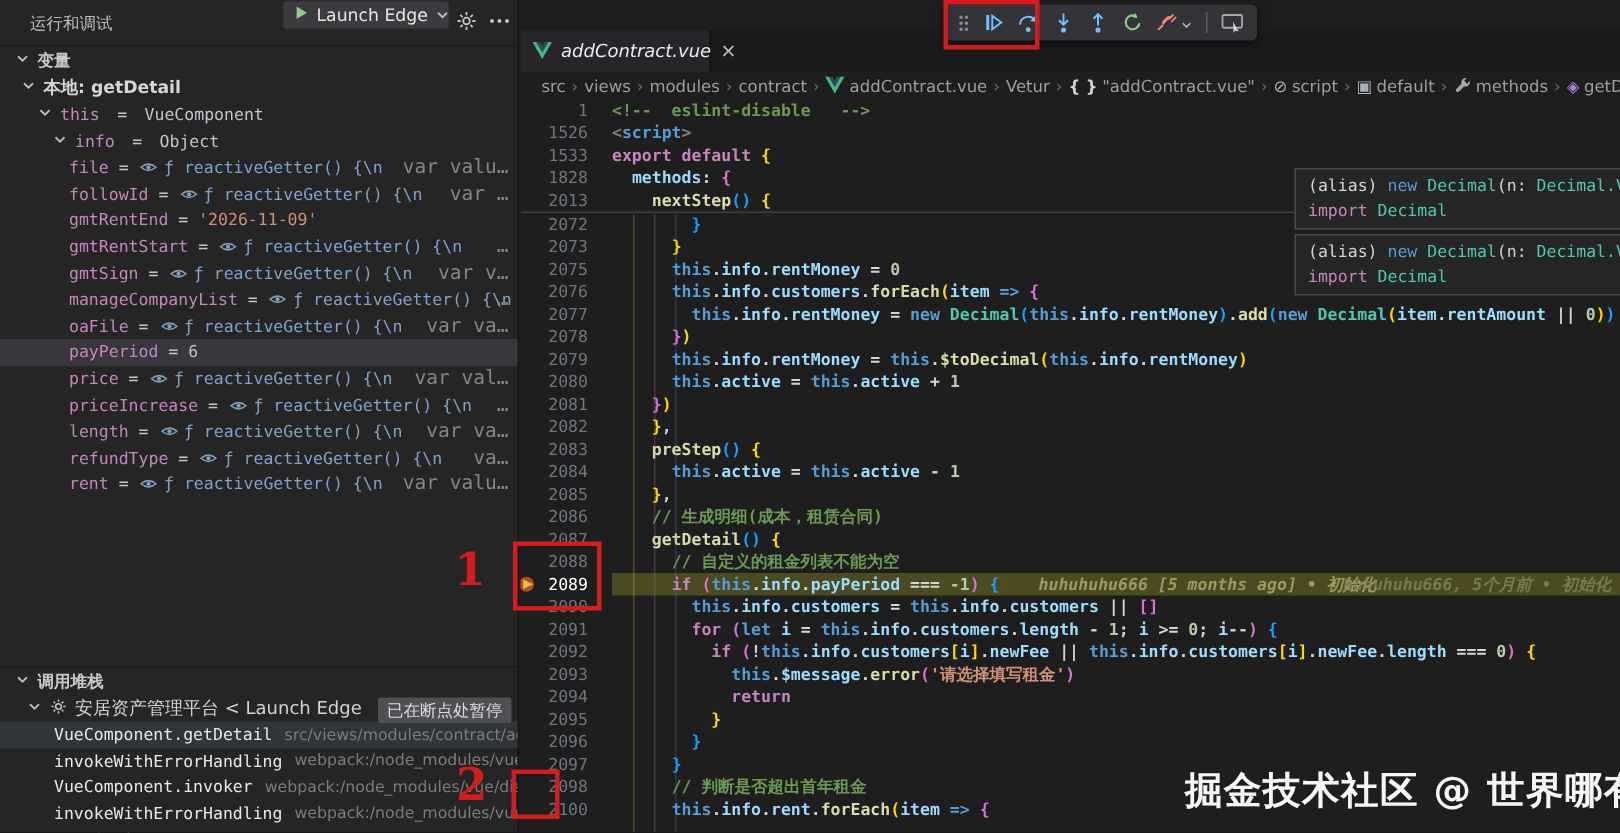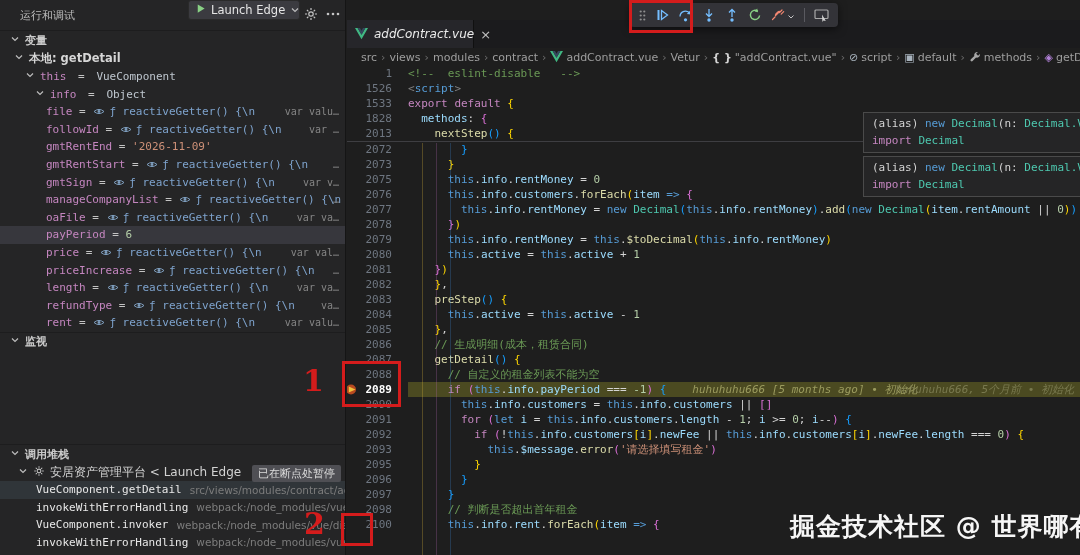--- a/index.html
+++ b/index.html
@@ -21,21 +21,21 @@
   .trow.scope{padding-left:14px;font-family:"DejaVu Sans",sans-serif;font-weight:bold;font-size:11.5px;color:#d6d6d6;}
   .trow.t1{padding-left:25px;}
   .trow.t2{padding-left:35px;}
   .vname{color:#c586c0;}
   .veq{color:#c4c4c4;white-space:pre;}
   .vobj{color:#bfc7cf;}
   .vrow{position:relative;height:17.6px;display:flex;align-items:center;padding-left:46px;
         font-family:"DejaVu Sans Mono",monospace;font-size:11px;white-space:nowrap;overflow:hidden;}
   .vrow.sel{background:#37373d;}
   .vfn{color:#7ea3cd;}
-  .vtail{position:absolute;right:6px;color:#858585;font-size:10px;}
+  .vtail{position:absolute;right:6px;color:#858585;font-size:13px;}
   .vval-num{color:#b5cea8;}
   .vval-str{color:#ce9178;}
   .eye{display:inline-flex;margin:0 4px 0 1px;}
   #watch-body{height:96px;}
   #callstack-block{position:absolute;top:444px;left:0;right:0;}
   .sessionrow{position:relative;height:18px;display:flex;align-items:center;gap:5px;padding-left:18px;font-size:12px;color:#d3d3d3;white-space:nowrap;}
   .badge{position:absolute;right:4px;top:2px;background:#4f4f54;color:#dddddd;font-size:11px;padding:1px 6px;border-radius:2px;}
   .frow{height:17.5px;display:flex;align-items:center;gap:8px;padding-left:36px;white-space:nowrap;overflow:hidden;}
   .frow.active{background:#303539;}
   .ffn{font-family:"DejaVu Sans Mono",monospace;font-size:11px;color:#e8e8e8;}
@@ -51,22 +51,22 @@
   .crumb-sep{color:#6d6d6d;margin:0 4px;}
   .ci{display:inline-flex;align-items:center;font-size:11px;}
   .ci-braces{color:#d4d4d4;font-weight:bold;}
   .ci-module,.ci-default{color:#a8b3bd;}
   .ci-method{color:#b180d7;}
   .code{position:absolute;top:46px;left:0;right:0;bottom:0;font-family:"DejaVu Sans Mono",monospace;font-size:11px;line-height:15px;overflow:hidden;}
   .sticky{border-bottom:1px solid #3e3e42;}
   .cline{display:flex;height:15px;}
   .gut{width:61px;flex:none;position:relative;}
   .lnum{position:absolute;right:16px;top:0;color:#6e7681;}
-  .gut.curg .lnum{color:#ffffff;font-weight:bold;}
-  .ltext{flex:1;white-space:pre;position:relative;overflow:hidden;}
+  .gut.curg .lnum{color:#ffffff;font-weight:normal;}
+  .ltext{flex:1;white-space:pre;position:relative;overflow:hidden;font-weight:bold;}
   .ltext.cur{background:#4b4a21;}
   .t-pl{color:#d4d4d4}.t-kw{color:#c586c0}.t-kb{color:#569cd6}.t-fn{color:#dcdcaa}
   .t-pr{color:#9cdcfe}.t-st{color:#ce9178}.t-nu{color:#b5cea8}.t-cl{color:#4ec9b0}
   .t-cm{color:#6a9955}.t-b1{color:#ffd700}.t-b2{color:#da70d6}.t-b3{color:#179fff}.t-tg{color:#808080}
   .blame1{color:#9a9a5e;font-style:italic;margin-left:26px;}
   .blame2{position:absolute;right:6px;top:0;color:#84845a;opacity:.8;font-style:italic;}
   .bp-dot{position:absolute;left:4px;top:3px;width:9px;height:9px;border-radius:50%;background:#e51400;}
   .bp-hit{position:absolute;left:-2px;top:1px;display:inline-flex;}
   .guide{position:absolute;width:1px;top:77px;height:428px;}
   
@@ -295,26 +295,20 @@
             <span class="eye">
               <svg width="12" height="9" viewBox="0 0 12 9">
                 <path d="M1 4.5 Q6 0.3 11 4.5 Q6 8.7 1 4.5 Z" fill="none" stroke="#7f9fbf" stroke-width="1"></path>
                 <circle cx="6" cy="4.5" r="1.4" fill="#7f9fbf"></circle>
               </svg>
             </span>
             <span class="vfn">ƒ reactiveGetter() {\n</span>
             <span class="vtail">var valu…</span>
           </div>
         </div>
-      <div class="sect">
-        <span><svg width="10" height="10" viewBox="0 0 10 10">
-              <path d="M2 3.5 L5 6.5 L8 3.5" fill="none" stroke="#bdbdbd" stroke-width="1.2"></path>
-            </svg></span>
-        <span>监视</span>
-      </div>
       <div id="watch-body"></div>
     </div>
 
     <div id="callstack-block">
       <div class="sect">
         <span><svg width="10" height="10" viewBox="0 0 10 10">
               <path d="M2 3.5 L5 6.5 L8 3.5" fill="none" stroke="#bdbdbd" stroke-width="1.2"></path>
             </svg></span>
         <span>调用堆栈</span>
       </div>
@@ -593,20 +587,26 @@
             <div class="gut">
               <span class="lnum">2092</span>
             </div>
             <div class="ltext"><span class="t-pl">          </span><span class="t-kw">if</span><span class="t-pl"> </span><span class="t-b2">(</span><span class="t-pl">!</span><span class="t-kb">this</span><span class="t-pl">.</span><span class="t-pr">info</span><span class="t-pl">.</span><span class="t-pr">customers</span><span class="t-b1">[</span><span class="t-pr">i</span><span class="t-b1">]</span><span class="t-pl">.</span><span class="t-pr">newFee</span><span class="t-pl"> || </span><span class="t-kb">this</span><span class="t-pl">.</span><span class="t-pr">info</span><span class="t-pl">.</span><span class="t-pr">customers</span><span class="t-b1">[</span><span class="t-pr">i</span><span class="t-b1">]</span><span class="t-pl">.</span><span class="t-pr">newFee</span><span class="t-pl">.</span><span class="t-pr">length</span><span class="t-pl"> === </span><span class="t-nu">0</span><span class="t-b2">)</span><span class="t-pl"> </span><span class="t-b1">{</span></div>
           </div>
           <div class="cline">
             <div class="gut">
               <span class="lnum">2093</span>
             </div>
             <div class="ltext"><span class="t-pl">            </span><span class="t-kb">this</span><span class="t-pl">.</span><span class="t-pr">$message</span><span class="t-pl">.</span><span class="t-fn">error</span><span class="t-b2">(</span><span class="t-st">'请选择填写租金'</span><span class="t-b2">)</span></div>
+          </div>
+          <div class="cline">
+            <div class="gut">
+              <span class="lnum">2094</span>
+            </div>
+            <div class="ltext"><span class="t-pl">            </span><span class="t-kw">return</span></div>
           </div>
           <div class="cline">
             <div class="gut">
               <span class="lnum">2095</span>
             </div>
             <div class="ltext"><span class="t-pl">          </span><span class="t-b1">}</span></div>
           </div>
           <div class="cline">
             <div class="gut">
               <span class="lnum">2096</span>

